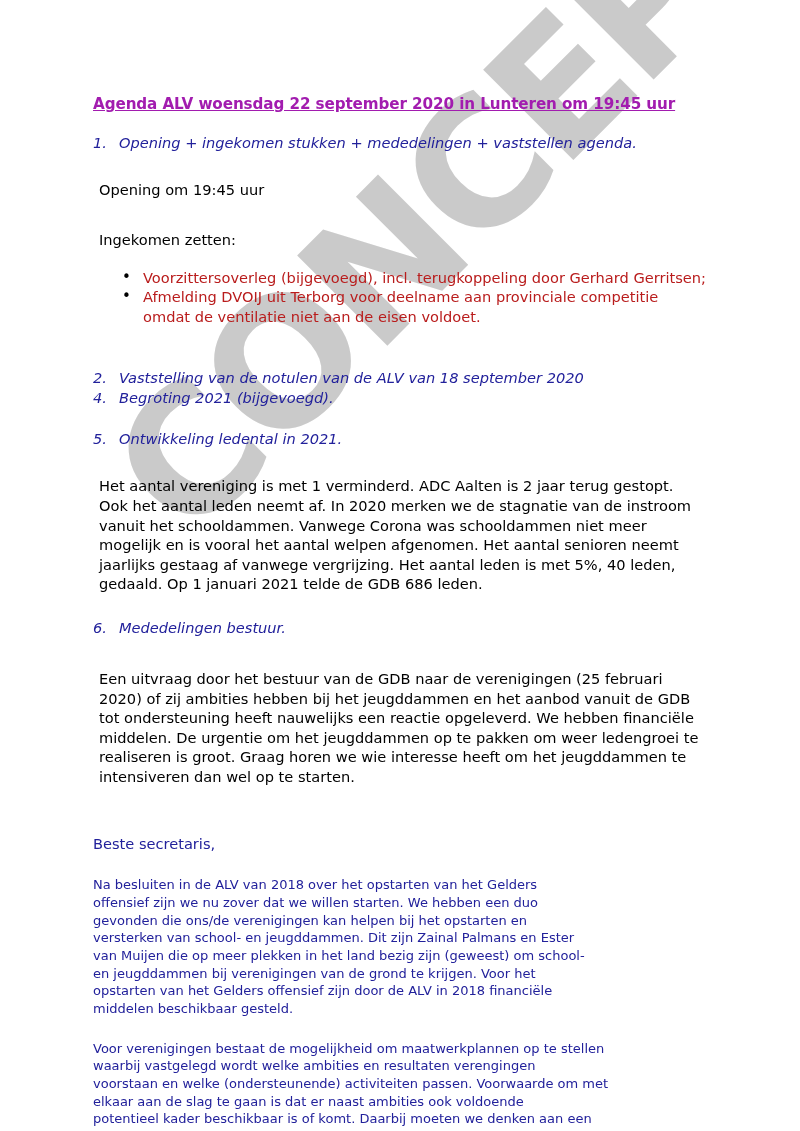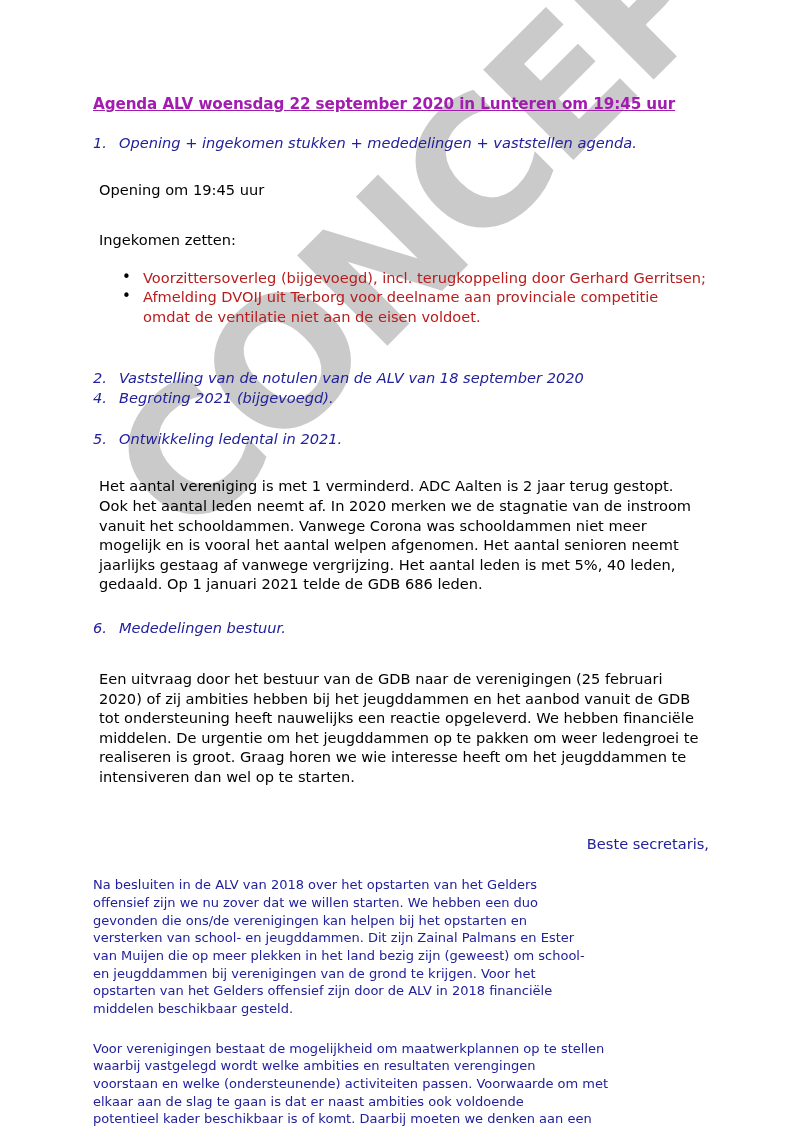--- a/index.html
+++ b/index.html
@@ -112,21 +112,20 @@
     font-size: 15px;
     color: #000000;
   }
 
   .blue-text {
     font-size: 14.6px;
     color: #22219B;
     line-height: 1.36;
     margin: 0;
     white-space: pre-line;
-    text-align: right;
   }
 
   .blue-para {
     font-size: 13px;
     color: #22219B;
     line-height: 1.36;
     margin: 0;
     white-space: pre-line;
   }
 </style>

